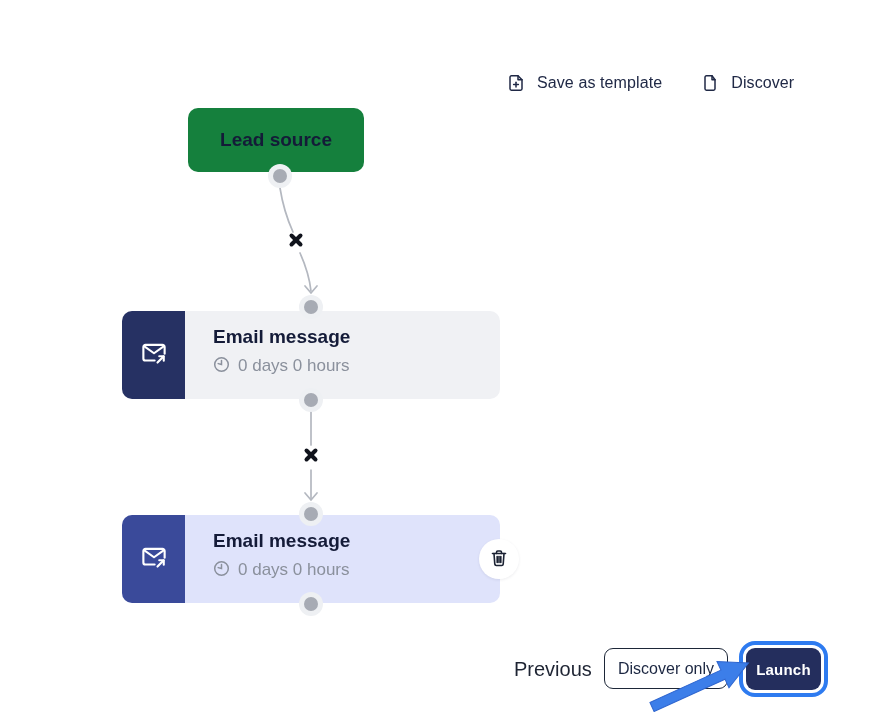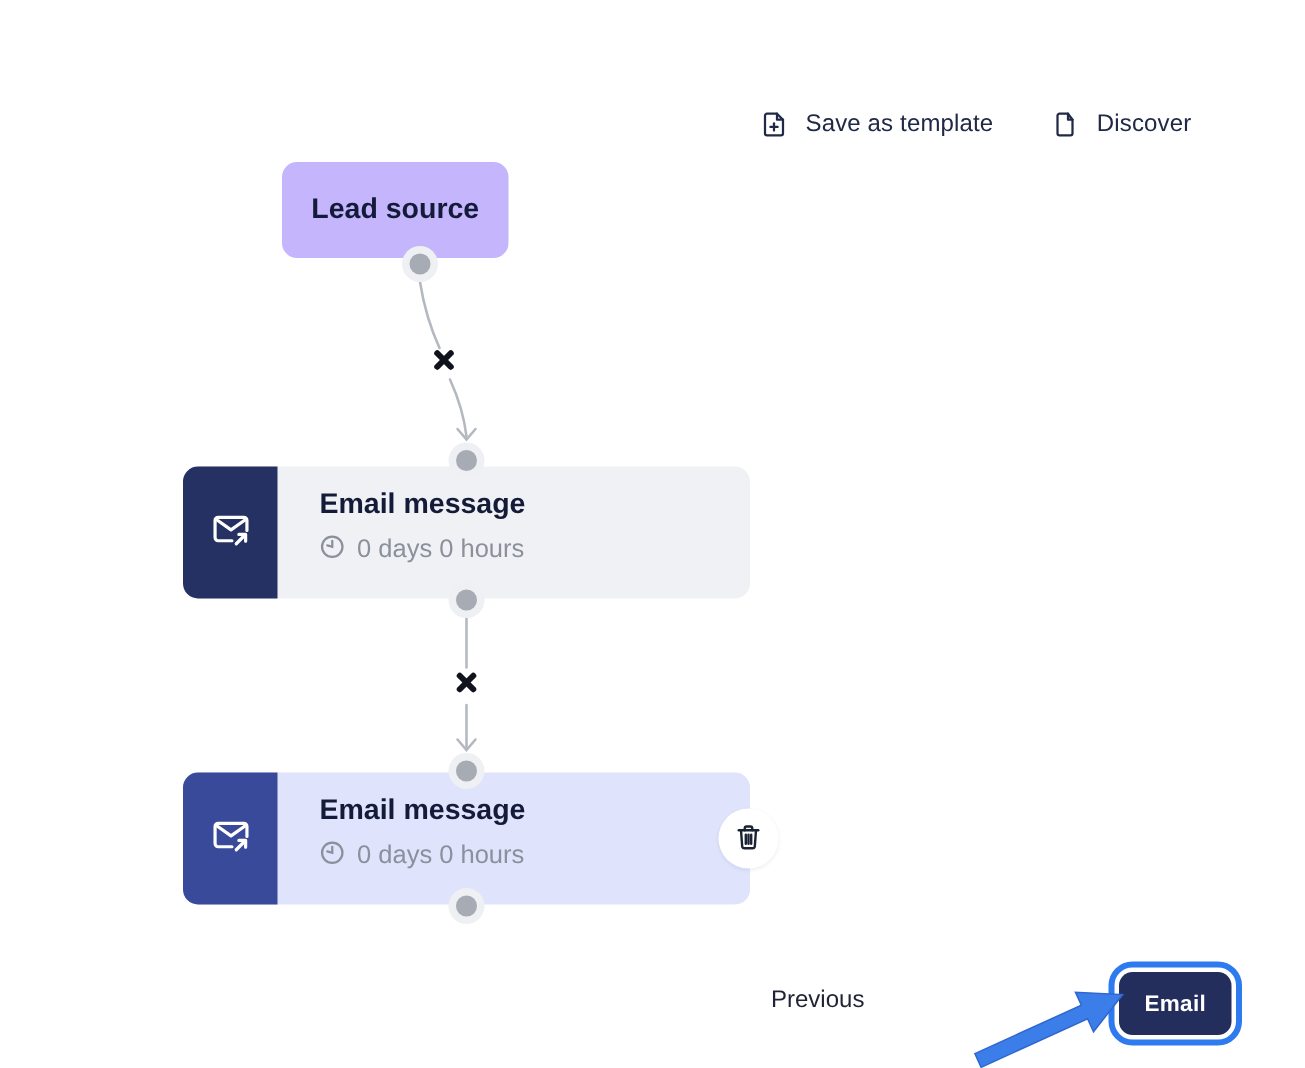--- a/index.html
+++ b/index.html
@@ -15,21 +15,21 @@
   }
   .header-action {
     display:flex; align-items:center; gap:11px; cursor:pointer;
     color:#202946; font-size:16px; font-weight:500; letter-spacing:.1px;
   }
   .header-action svg { display:block; }
 
   
   .node { position:absolute; border-radius:10px; }
   .lead-node {
-    left:188px; top:108px; width:151px; height:64px; background:#c4b5fd;
+    left:188px; top:108px; width:176px; height:64px; background:#15803d;
     display:flex; align-items:center; justify-content:center;
     font-size:19px; font-weight:700; color:#141b38; cursor:pointer;
   }
   .step-node {
     left:122px; top:0; width:378px; height:88px; background:#f0f1f4;
     display:flex; align-items:stretch; cursor:pointer;
   }
   .step-node.selected { background:#dfe3fb; }
   .step-icon-block {
     width:63px; border-radius:10px 0 0 10px; background:#263163;
@@ -60,21 +60,21 @@
 
   
   .trash-btn {
     position:absolute; left:479px; top:539px; width:40px; height:40px; border-radius:50%;
     background:#ffffff; border:none; display:flex; align-items:center; justify-content:center;
     cursor:pointer; z-index:8; box-shadow:0 1px 3px rgba(20,27,56,0.08);
   }
 
   
   .footer-prev {
-    position:absolute; left:514px; top:658px; font-size:16px; font-weight:500;
+    position:absolute; left:514px; top:658px; font-size:20px; font-weight:500;
     color:#1e2433; cursor:pointer;
   }
   .btn-outline {
     position:absolute; left:604px; top:648px; width:124px; height:41px;
     background:#ffffff; border:1.5px solid #1d2738; border-radius:9px;
     font-family:"Liberation Sans", sans-serif; font-size:16px; font-weight:500;
     color:#1c2742; cursor:pointer;
   }
   .launch-ring {
     position:absolute; left:739px; top:641px; width:89px; height:56px;
@@ -211,22 +211,23 @@
         <path d="M7.5 5.5 V4.2 A1.2 1.2 0 0 1 8.7 3 H11.3 A1.2 1.2 0 0 1 12.5 4.2 V5.5"></path>
         <path d="M5 5.5 L5.8 16.2 A1.5 1.5 0 0 0 7.3 17.5 H12.7 A1.5 1.5 0 0 0 14.2 16.2 L15 5.5"></path>
         <path d="M8.2 8.5 V14.5"></path>
           <path d="M10 8.5 V14.5"></path>
           <path d="M11.8 8.5 V14.5"></path>
       </svg>
     </span>
   </button>
 
   <span class="footer-prev">Previous</span>
+  <button class="btn-outline">Discover only</button>
   <div class="launch-ring">
-    <button class="btn-launch">Email</button>
+    <button class="btn-launch">Launch</button>
   </div>
 
   <svg class="annot-arrow">
     <g transform="translate(652,707) rotate(-24.5)" filter="none">
       <path d="M0,-5 L78,-5 L78,-14.5 L106,0 L78,14.5 L78,5 L0,5 Z" fill="#3c7ee9" stroke="#2f66cf" stroke-width="1"></path>
     </g>
   </svg>
 
 </div>
 

